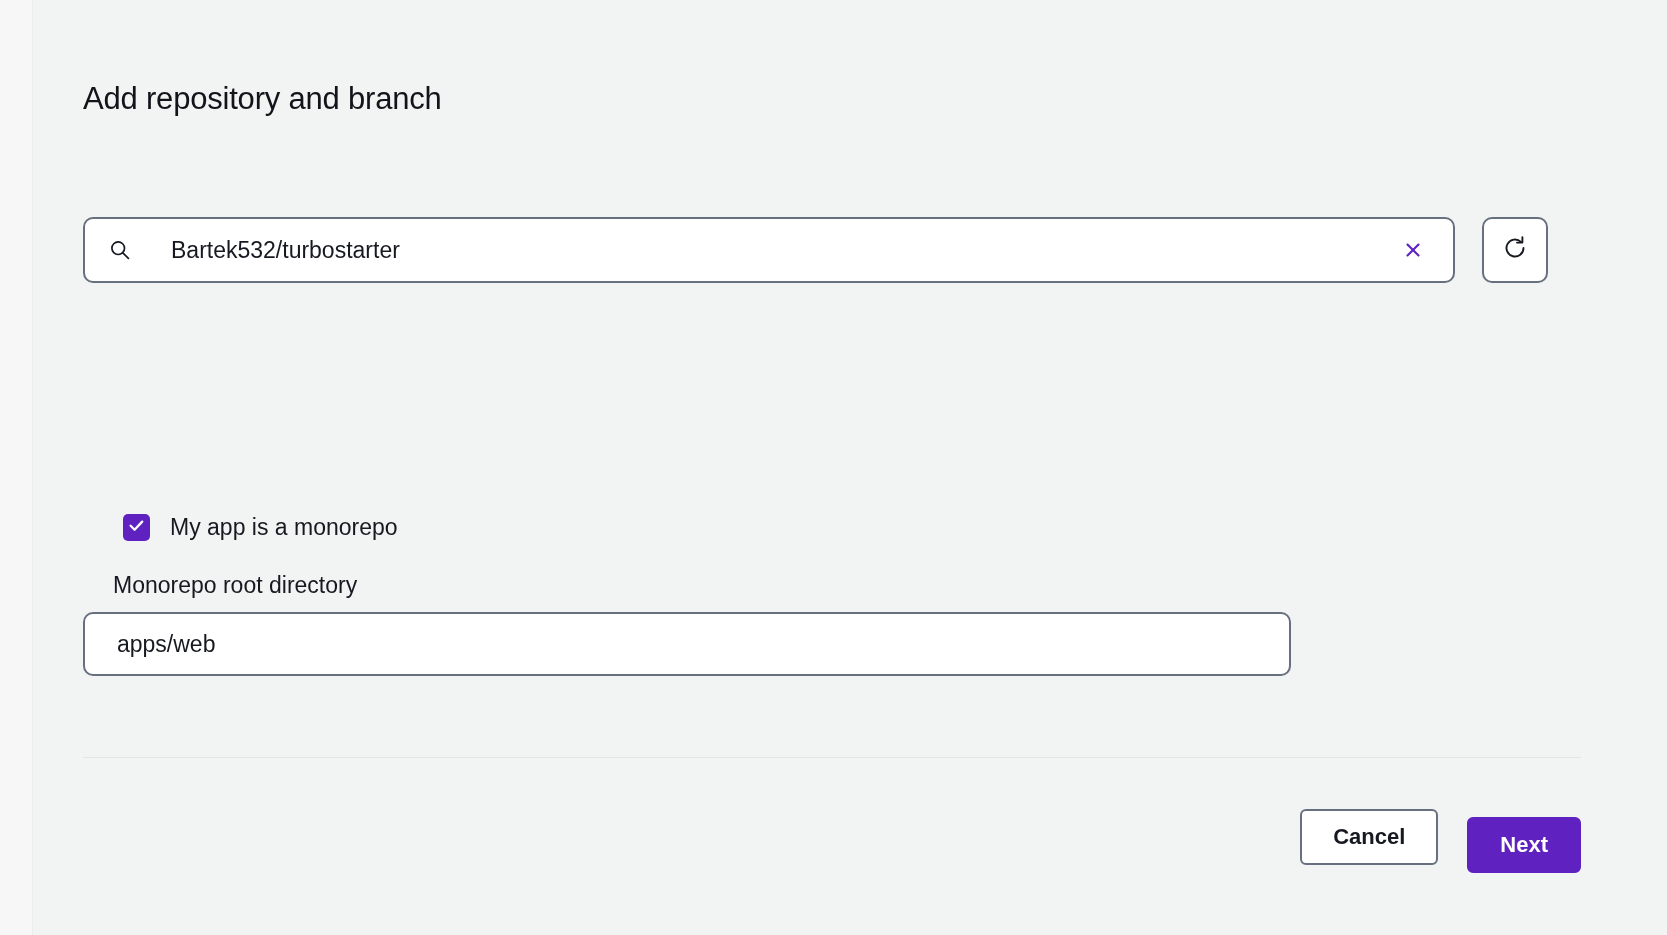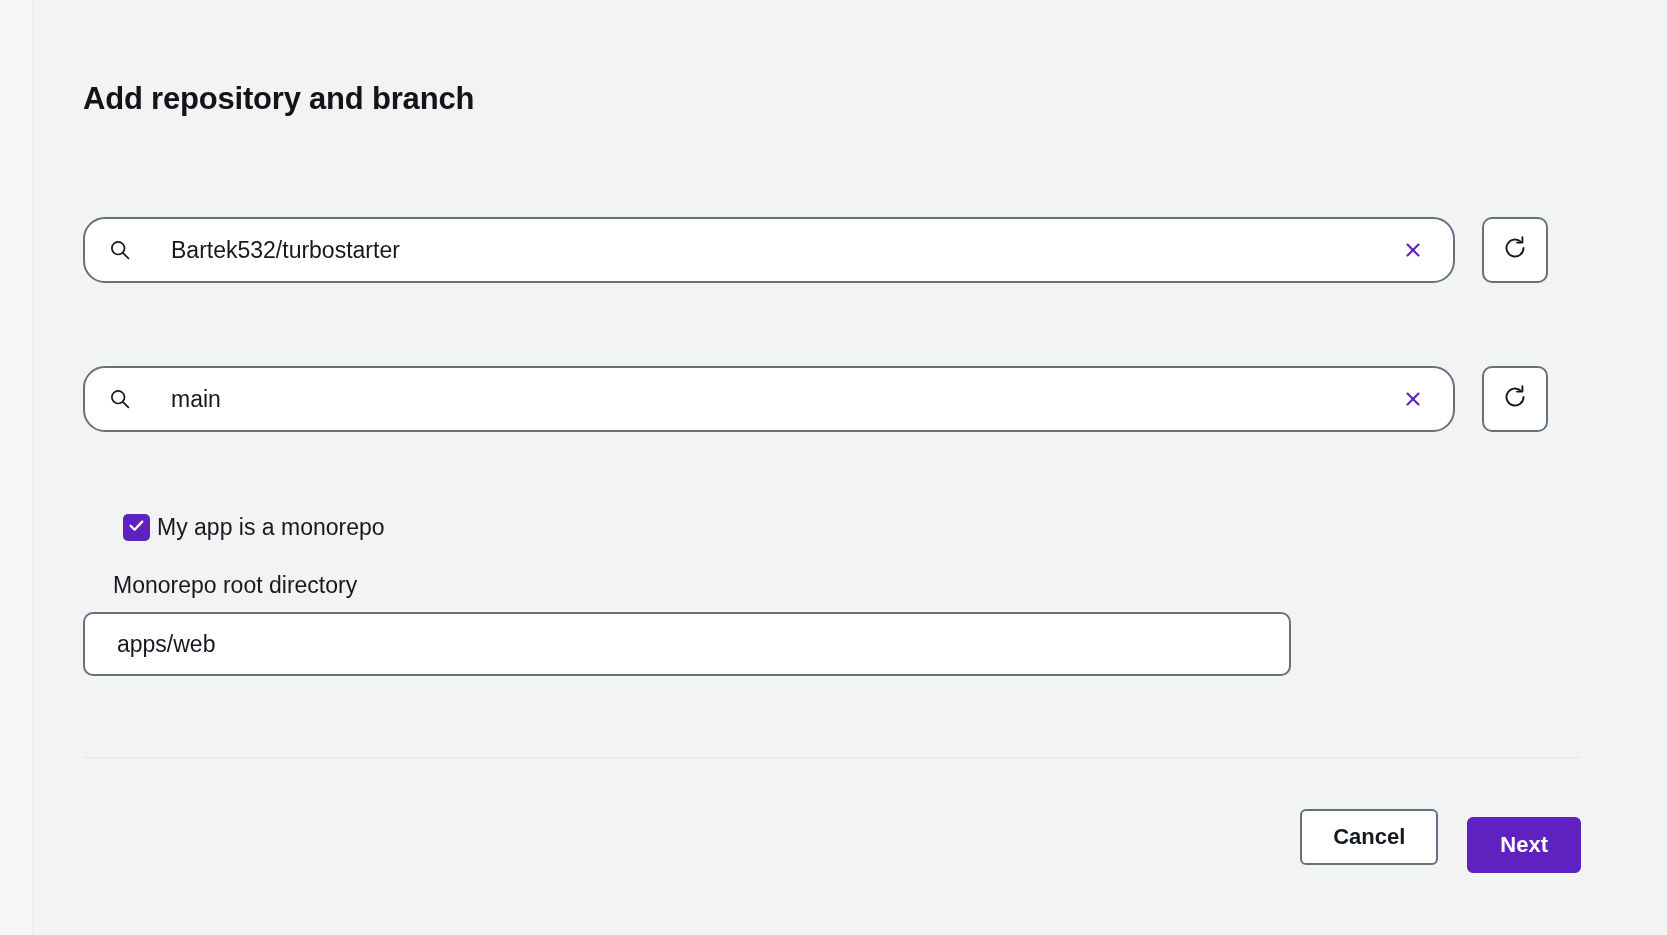--- a/index.html
+++ b/index.html
@@ -31,21 +31,21 @@
     left: 0; top: 0;
     width: 1667px; height: 935px;
     padding: 0;
   }
 
   .page-title {
     position: absolute;
     left: 83px;
     top: 79px;
     font-size: 31px;
-    font-weight: 700;
+    font-weight: 400;
     letter-spacing: -0.2px;
     color: #12141a;
     line-height: 40px;
     white-space: nowrap;
   }
 
   
   .search-row {
     position: absolute;
     left: 83px;
@@ -55,21 +55,21 @@
   }
   .search-row.row-repo   { top: 217px; }
   .search-row.row-branch { top: 366px; }
 
   .search-field {
     position: relative;
     width: 1372px;
     height: 66px;
     background: #ffffff;
     border: 2px solid #67707f;
-    border-radius: 22px;
+    border-radius: 10px;
     display: flex;
     align-items: center;
   }
 
   .search-icon {
     position: absolute;
     left: 24px;
     top: 50%;
     transform: translateY(-50%);
     width: 22px;
@@ -118,21 +118,21 @@
     color: #16191f;
   }
 
   
   .checkbox-row {
     position: absolute;
     left: 83px;
     top: 512px;
     display: flex;
     align-items: center;
-    gap: 7px;
+    gap: 20px;
     cursor: pointer;
     padding-left: 40px;
   }
 
   .checkbox-box {
     width: 27px;
     height: 27px;
     border-radius: 5px;
     background: #5f22c1;
     display: flex;
@@ -257,45 +257,20 @@
     <div class="refresh-btn">
       <span>
         <svg width="30" height="30" viewBox="0 0 30 30" fill="none" aria-hidden="true">
           <path d="M23.5 15a8.5 8.5 0 1 1-2.6-6.1" stroke="currentColor" stroke-width="1.9" stroke-linecap="round"></path>
           <polyline points="22.4,4.2 22.4,9.6 17.0,9.6" stroke="currentColor" stroke-width="1.9" stroke-linecap="round" stroke-linejoin="round" fill="none"></polyline>
         </svg>
       </span>
     </div>
   </div>
 
-  <div class="search-row row-branch">
-    <div class="search-field">
-      <span class="search-icon">
-        <svg width="22" height="22" viewBox="0 0 22 22" fill="none" aria-hidden="true">
-          <circle cx="9.2" cy="9.2" r="6.3" stroke="currentColor" stroke-width="1.7"></circle>
-          <line x1="13.8" y1="13.8" x2="19.4" y2="19.4" stroke="currentColor" stroke-width="1.7" stroke-linecap="round"></line>
-        </svg>
-      </span>
-      <span class="search-value" title="Search branch">main</span>
-      <span class="clear-icon">
-        <svg width="24" height="24" viewBox="0 0 24 24" fill="none" aria-hidden="true">
-          <line x1="6.5" y1="6.5" x2="17.5" y2="17.5" stroke="currentColor" stroke-width="2.1" stroke-linecap="round"></line>
-          <line x1="17.5" y1="6.5" x2="6.5" y2="17.5" stroke="currentColor" stroke-width="2.1" stroke-linecap="round"></line>
-        </svg>
-      </span>
-    </div>
-    <div class="refresh-btn">
-      <span>
-        <svg width="30" height="30" viewBox="0 0 30 30" fill="none" aria-hidden="true">
-          <path d="M23.5 15a8.5 8.5 0 1 1-2.6-6.1" stroke="currentColor" stroke-width="1.9" stroke-linecap="round"></path>
-          <polyline points="22.4,4.2 22.4,9.6 17.0,9.6" stroke="currentColor" stroke-width="1.9" stroke-linecap="round" stroke-linejoin="round" fill="none"></polyline>
-        </svg>
-      </span>
-    </div>
-  </div>
 
   <div class="checkbox-row">
     <span class="checkbox-box">
       <span>
         <svg width="19" height="19" viewBox="0 0 19 19" fill="none" aria-hidden="true">
           <polyline points="3.6,9.8 7.6,13.7 15.2,5.6" stroke="#ffffff" stroke-width="2.3" stroke-linecap="round" stroke-linejoin="round" fill="none"></polyline>
         </svg>
       </span>
     </span>
     <span class="checkbox-label">My app is a monorepo</span>

